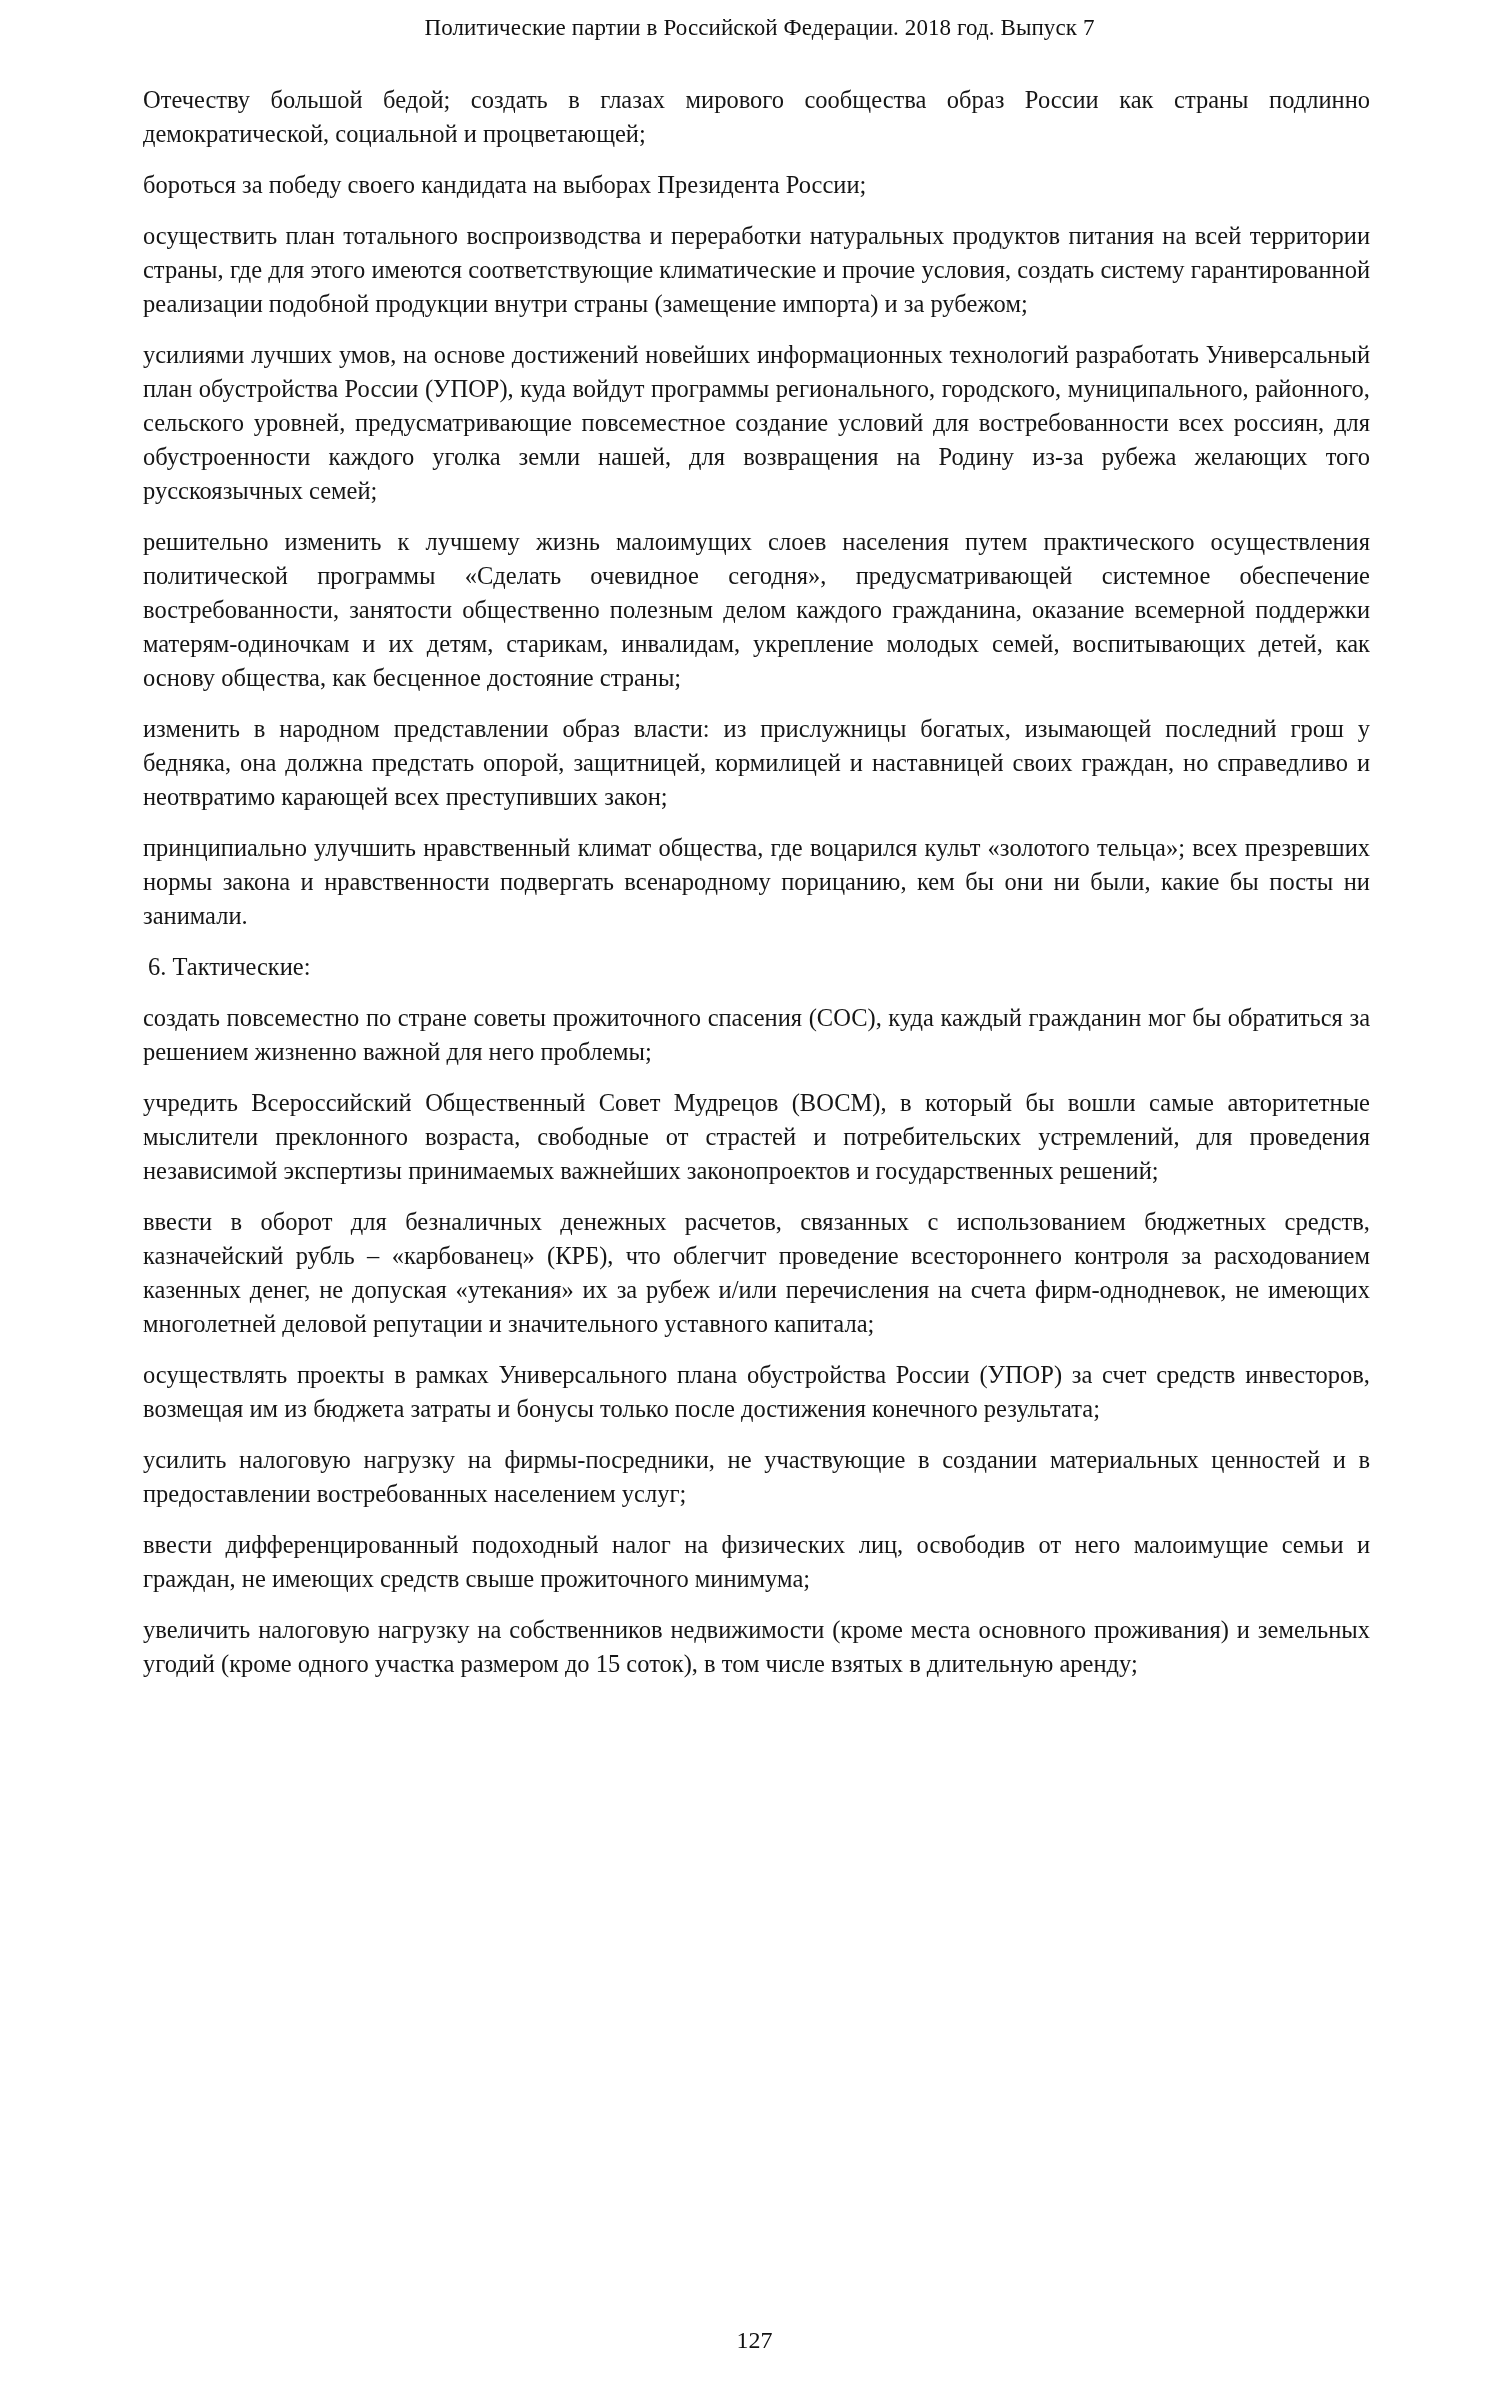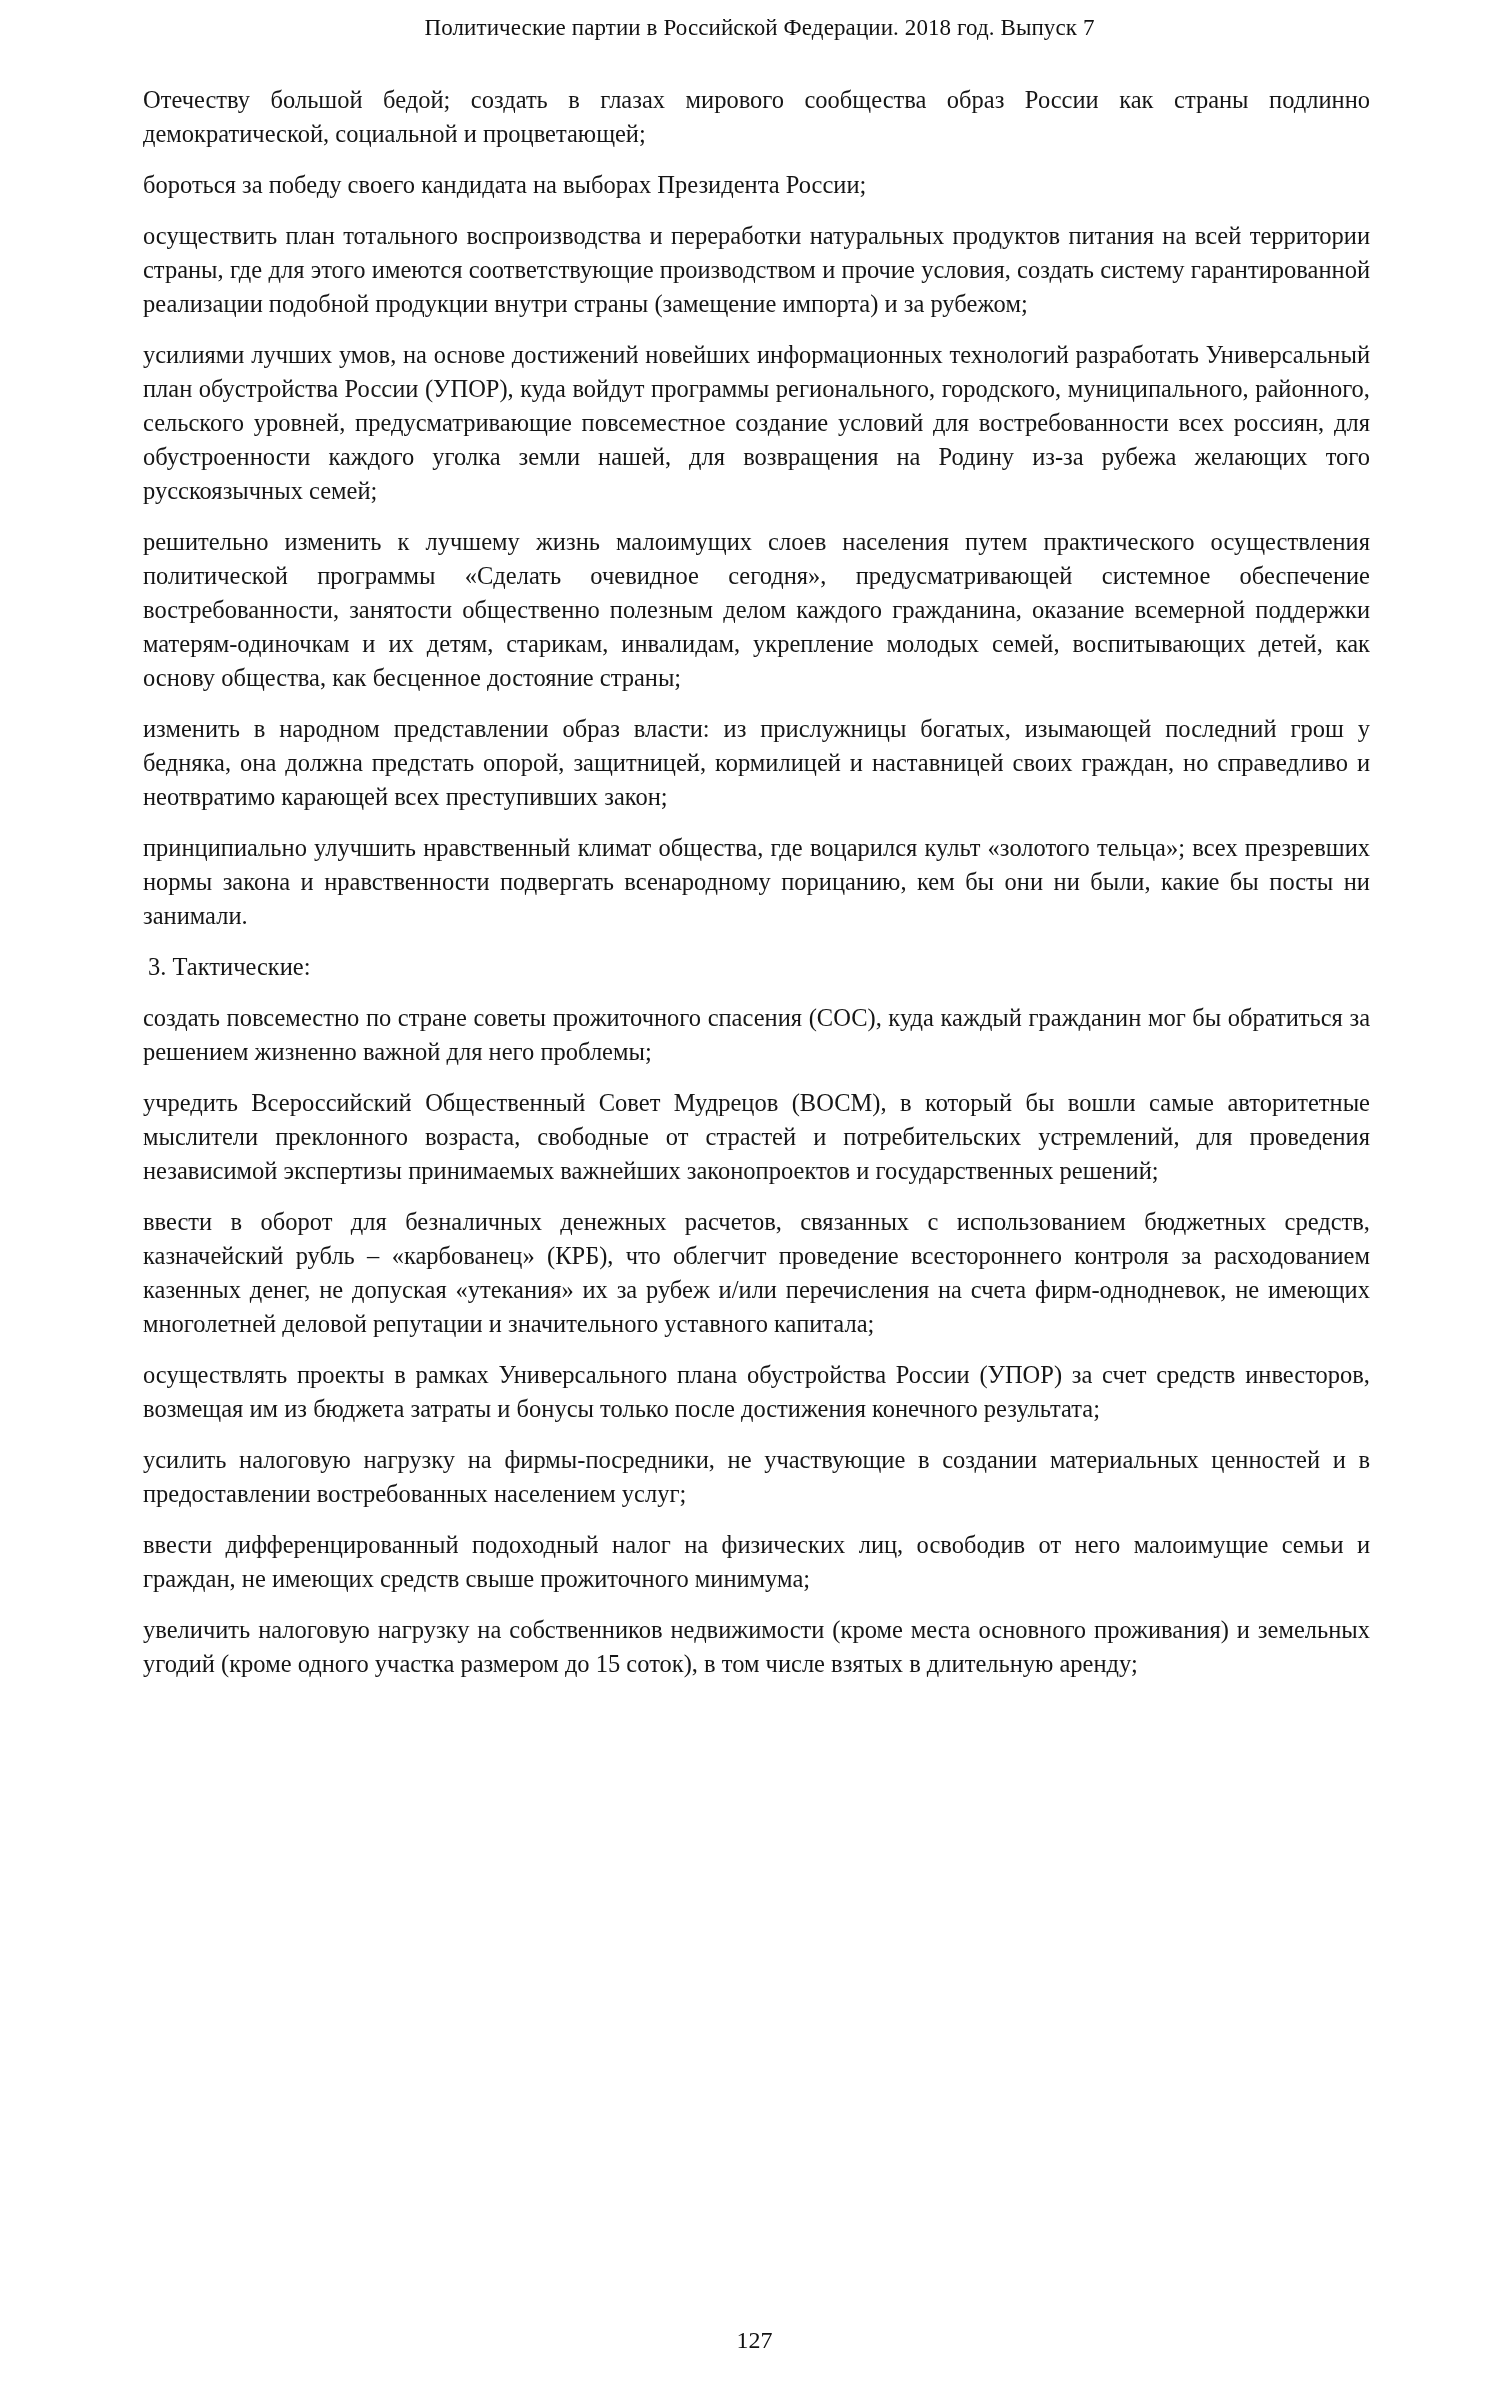--- a/index.html
+++ b/index.html
@@ -66,26 +66,26 @@
 </head>
 <body>
 
 <div class="page">
 
   <div class="running-head">Политические партии в Российской Федерации. 2018 год. Выпуск 7</div>
 
   <div class="content">
     <p class="para">Отечеству большой бедой; создать в глазах мирового сообщества образ России как страны подлинно демократической, социальной и процветающей;</p>
     <p class="para">бороться за победу своего кандидата на выборах Президента России;</p>
-    <p class="para">осуществить план тотального воспроизводства и переработки натуральных продуктов питания на всей территории страны, где для этого имеются соответствующие производством и прочие условия, создать систему гарантированной реализации подобной продукции внутри страны (замещение импорта) и за рубежом;</p>
+    <p class="para">осуществить план тотального воспроизводства и переработки натуральных продуктов питания на всей территории страны, где для этого имеются соответствующие климатические и прочие условия, создать систему гарантированной реализации подобной продукции внутри страны (замещение импорта) и за рубежом;</p>
     <p class="para">усилиями лучших умов, на основе достижений новейших информационных технологий разработать Универсальный план обустройства России (УПОР), куда войдут программы регионального, городского, муниципального, районного, сельского уровней, предусматривающие повсеместное создание условий для востребованности всех россиян, для обустроенности каждого уголка земли нашей, для возвращения на Родину из-за рубежа желающих того русскоязычных семей;</p>
     <p class="para">решительно изменить к лучшему жизнь малоимущих слоев населения путем практического осуществления политической программы «Сделать очевидное сегодня», предусматривающей системное обеспечение востребованности, занятости общественно полезным делом каждого гражданина, оказание всемерной поддержки матерям-одиночкам и их детям, старикам, инвалидам, укрепление молодых семей, воспитывающих детей, как основу общества, как бесценное достояние страны;</p>
     <p class="para">изменить в народном представлении образ власти: из прислужницы богатых, изымающей последний грош у бедняка, она должна предстать опорой, защитницей, кормилицей и наставницей своих граждан, но справедливо и неотвратимо карающей всех преступивших закон;</p>
     <p class="para">принципиально улучшить нравственный климат общества, где воцарился культ «золотого тельца»; всех презревших нормы закона и нравственности подвергать всенародному порицанию, кем бы они ни были, какие бы посты ни занимали.</p>
-    <p class="para heading-item">3. Тактические:</p>
+    <p class="para heading-item">6. Тактические:</p>
     <p class="para">создать повсеместно по стране советы прожиточного спасения (СОС), куда каждый гражданин мог бы обратиться за решением жизненно важной для него проблемы;</p>
     <p class="para">учредить Всероссийский Общественный Совет Мудрецов (ВОСМ), в который бы вошли самые авторитетные мыслители преклонного возраста, свободные от страстей и потребительских устремлений, для проведения независимой экспертизы принимаемых важнейших законопроектов и государственных решений;</p>
     <p class="para">ввести в оборот для безналичных денежных расчетов, связанных с использованием бюджетных средств, казначейский рубль – «карбованец» (КРБ), что облегчит проведение всестороннего контроля за расходованием казенных денег, не допуская «утекания» их за рубеж и/или перечисления на счета фирм-однодневок, не имеющих многолетней деловой репутации и значительного уставного капитала;</p>
     <p class="para">осуществлять проекты в рамках Универсального плана обустройства России (УПОР) за счет средств инвесторов, возмещая им из бюджета затраты и бонусы только после достижения конечного результата;</p>
     <p class="para">усилить налоговую нагрузку на фирмы-посредники, не участвующие в создании материальных ценностей и в предоставлении востребованных населением услуг;</p>
     <p class="para">ввести дифференцированный подоходный налог на физических лиц, освободив от него малоимущие семьи и граждан, не имеющих средств свыше прожиточного минимума;</p>
     <p class="para">увеличить налоговую нагрузку на собственников недвижимости (кроме места основного проживания) и земельных угодий (кроме одного участка размером до 15 соток), в том числе взятых в длительную аренду;</p>
   </div>
 
   <div class="folio">127</div>

